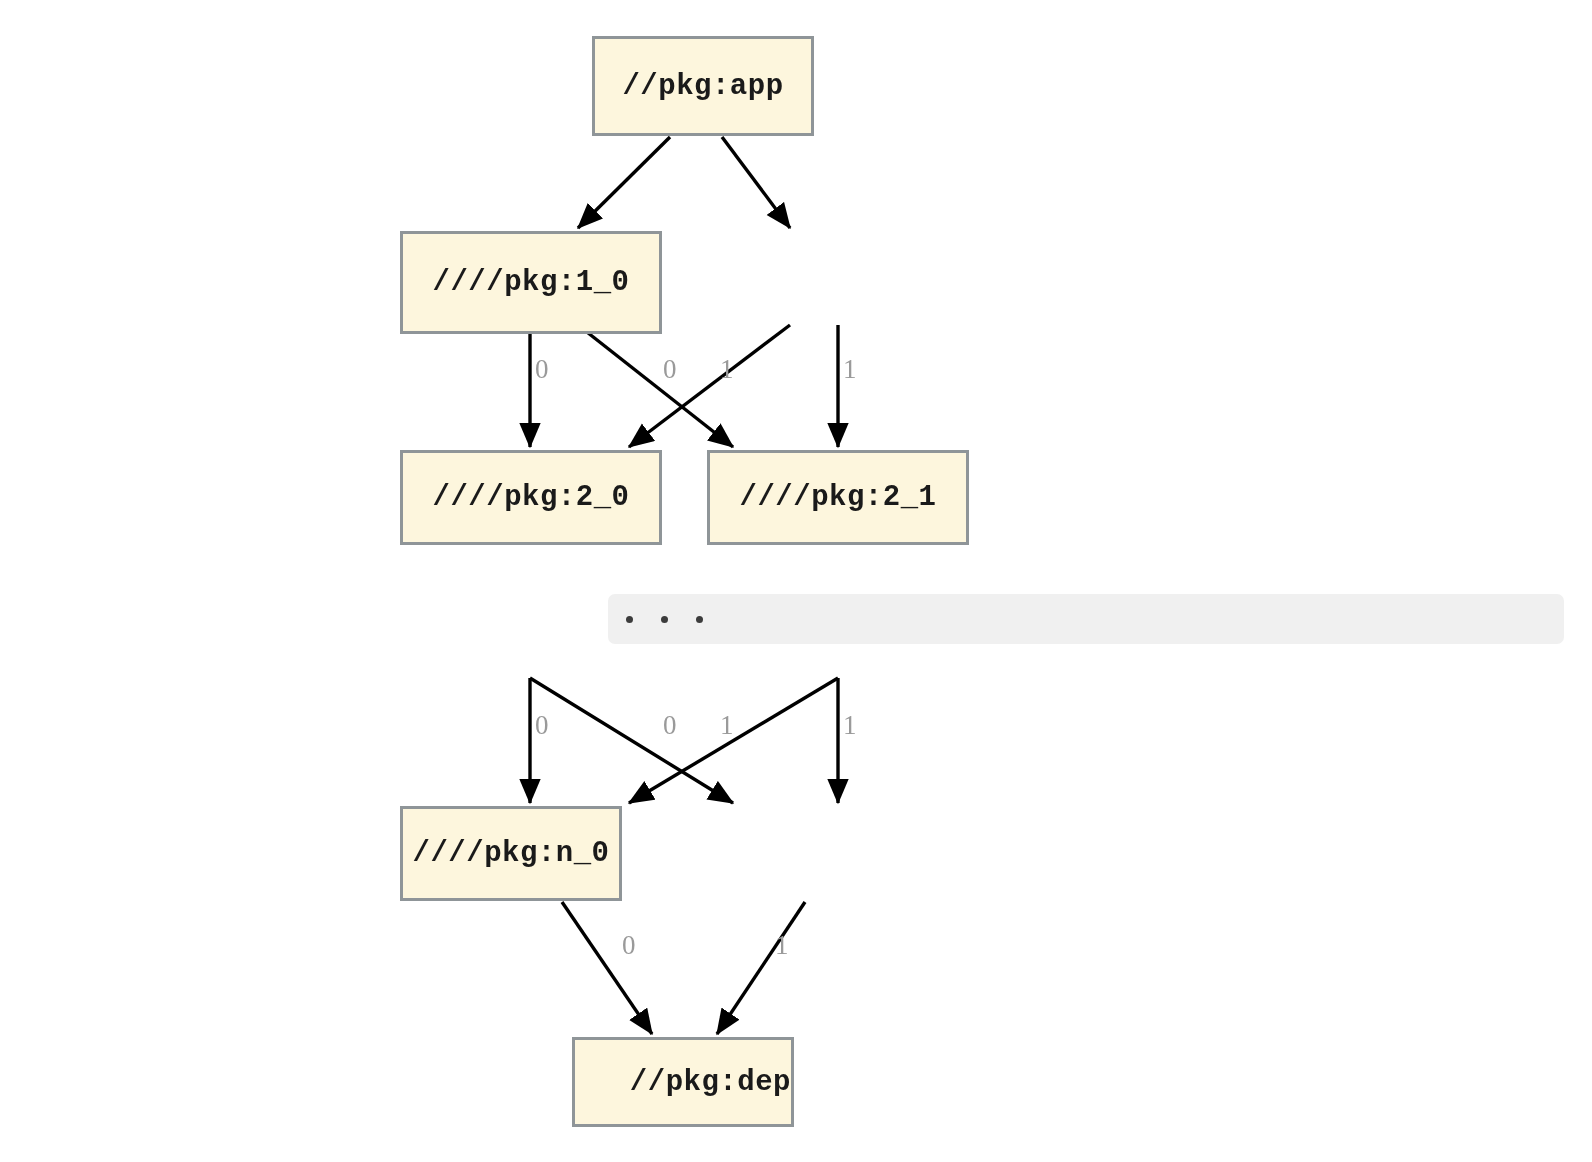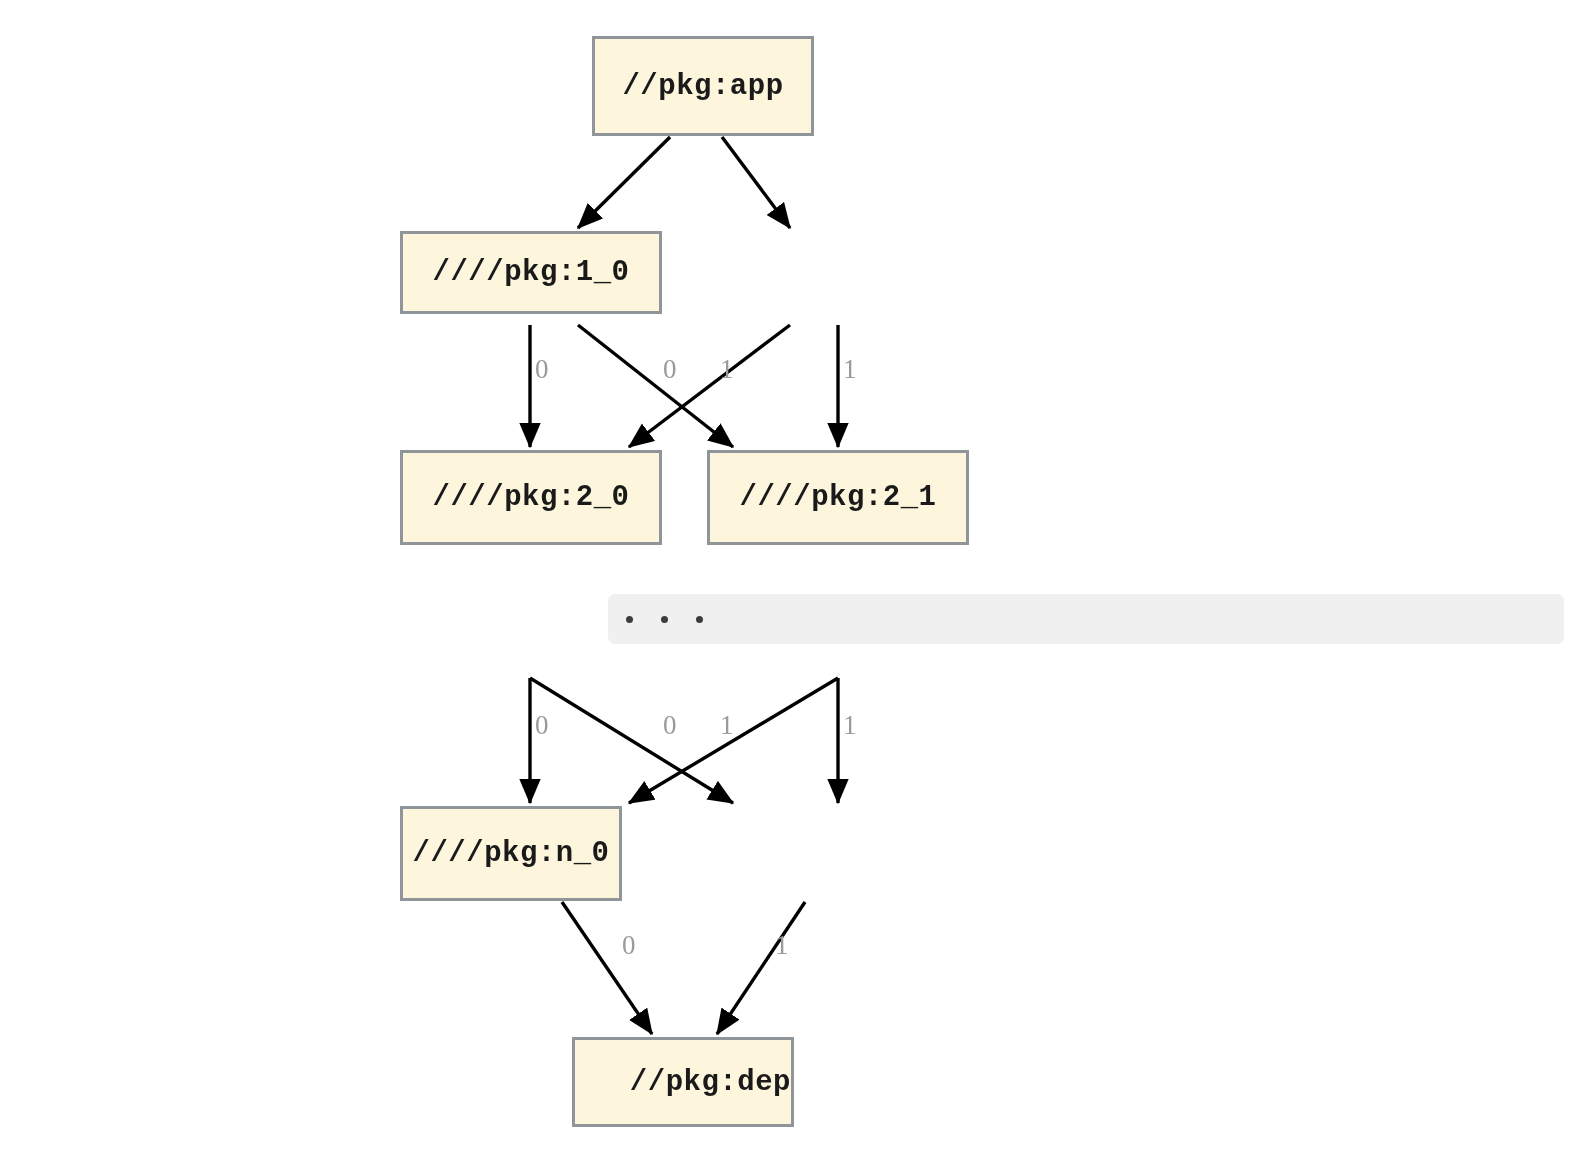--- a/index.html
+++ b/index.html
@@ -98,21 +98,21 @@
         <line x1="838" y1="678" x2="838" y2="803" stroke="#000000" stroke-width="3.4" marker-end="url(#arrowhead)"></line>
         <line x1="562" y1="902" x2="652" y2="1034" stroke="#000000" stroke-width="3.4" marker-end="url(#arrowhead)"></line>
         <line x1="805" y1="902" x2="717" y2="1034" stroke="#000000" stroke-width="3.4" marker-end="url(#arrowhead)"></line>
       </g>
   </svg>
 
   <div class="node-box" style="left:572px; top:36px; width:222px; height:100px;margin-left:20px;">
     <span class="node-label">//pkg:app</span>
   </div>
 
-  <div class="node-box" style="left:400px; top:231px; width:262px; height:83px;">
+  <div class="node-box" style="left:400px; top:231px; width:262px; height:103px;">
     <span class="node-label">////pkg:1_0</span>
   </div>
 
 
   <div class="node-box" style="left:400px; top:450px; width:262px; height:95px;">
     <span class="node-label">////pkg:2_0</span>
   </div>
 
   <div class="node-box" style="left:707px; top:450px; width:262px; height:95px;">
     <span class="node-label">////pkg:2_1</span>

